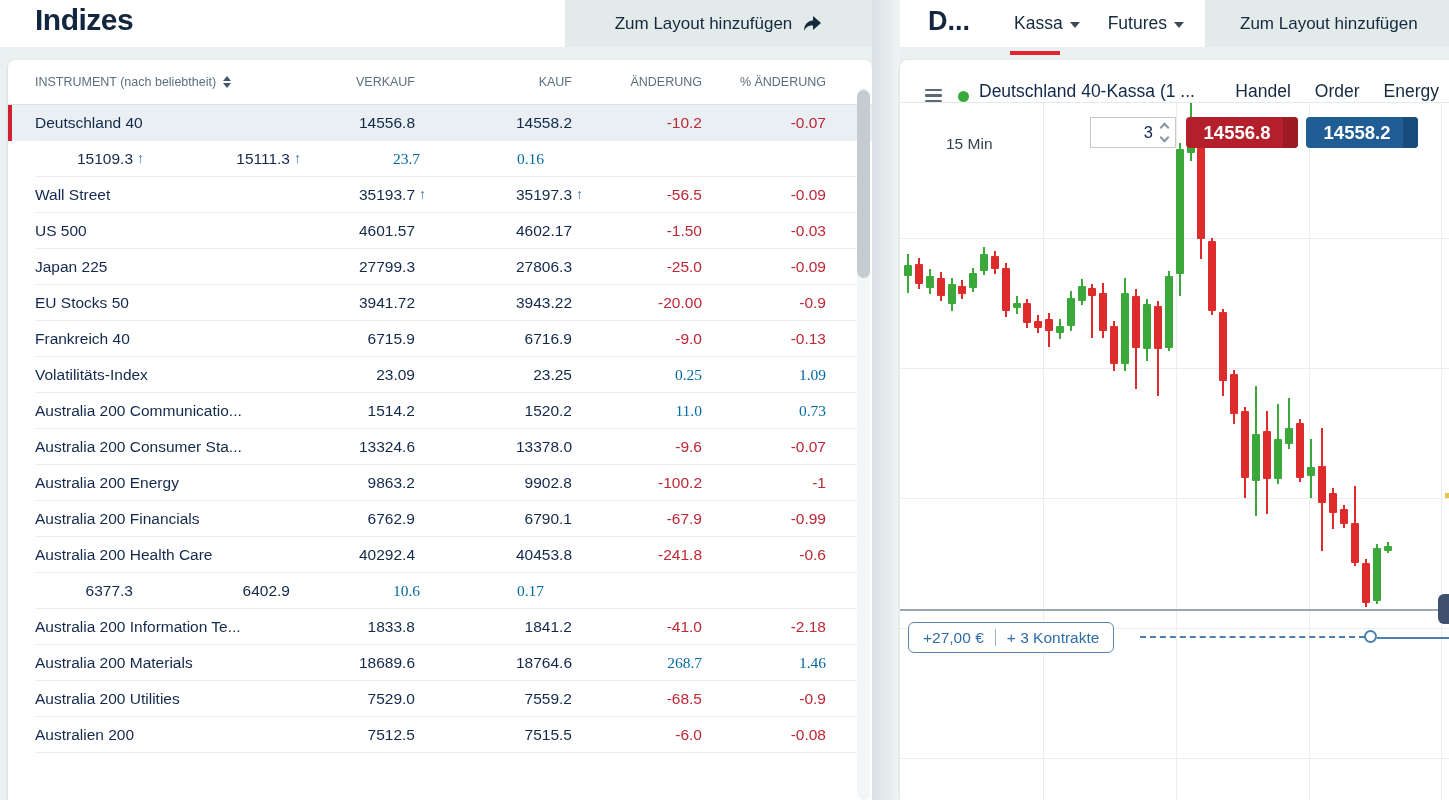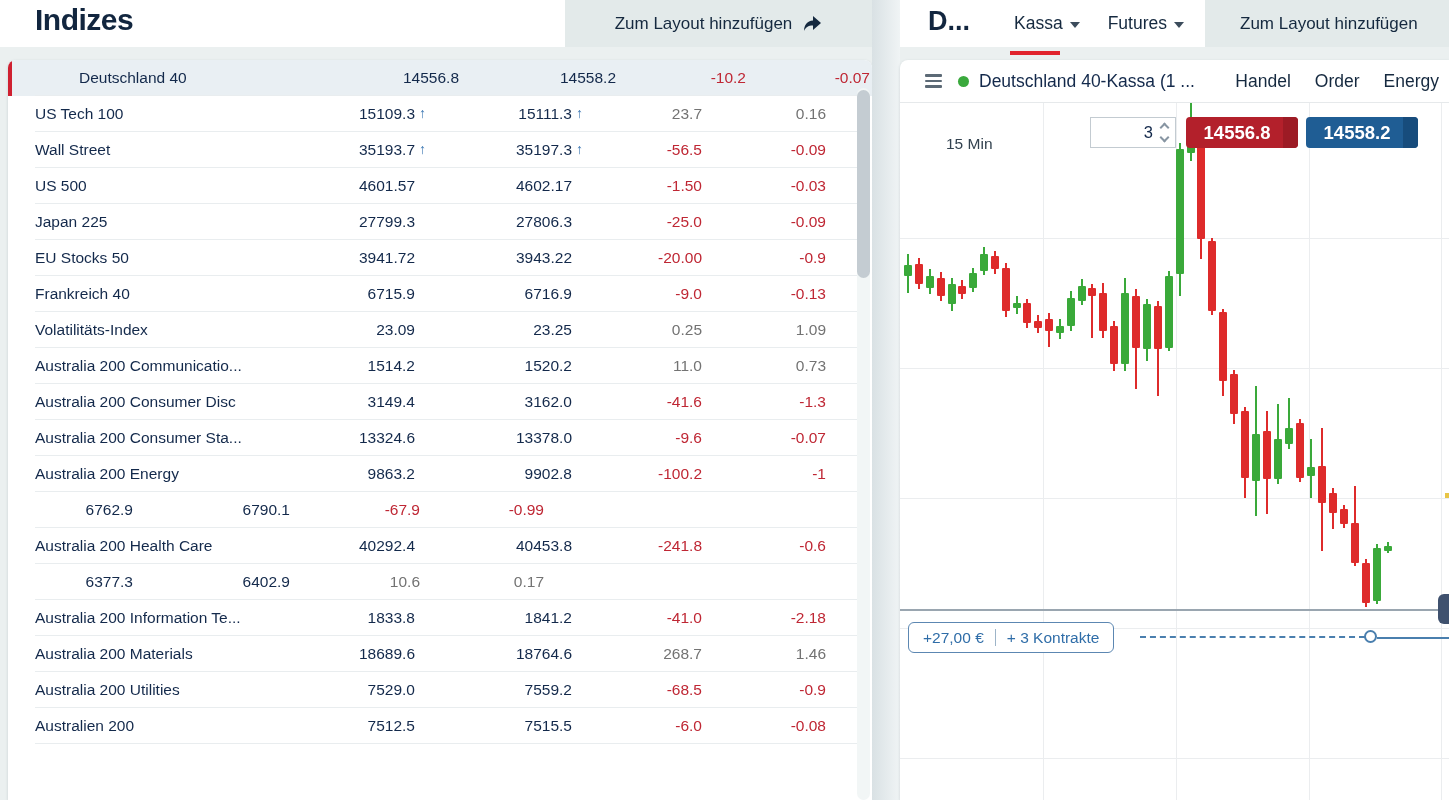--- a/index.html
+++ b/index.html
@@ -22,28 +22,28 @@
   .th-name { padding-left:27px; width:282px; display:flex; align-items:center; gap:7px; }
   .th-num { text-align:right; }
   .th-sell { width:125px; } .th-buy { width:157px; } .th-chg { width:130px; } .th-pct { width:124px; }
   .sort-icon { display:inline-flex; flex-direction:column; gap:2px; }
   .sort-icon i { width:0; height:0; border-left:4px solid transparent; border-right:4px solid transparent; }
   .sort-icon .up { border-bottom:5px solid #44566a; }
   .sort-icon .dn { border-top:5px solid #44566a; }
   .tbody { position:relative; }
   .trow { position:relative; height:36px; display:flex; align-items:center; font-size:15.5px; }
   .trow::after { content:""; position:absolute; left:27px; right:10px; bottom:0; border-bottom:1px solid #e9edef; }
-  .trow.sel { background:#e9eff3;padding-left:44px; }
+  .trow.sel { background:#e9eff3; }
   .trow.sel::before { content:""; position:absolute; left:0; top:0; bottom:0; width:4px; background:#cf2030; }
   .cell { white-space:nowrap; }
   .cell.name { padding-left:27px; width:282px; overflow:hidden; text-overflow:ellipsis; color:#13294b; }
   .cell.num { text-align:right; position:relative; }
   .cell.sell { width:125px; } .cell.buy { width:157px; } .cell.chw { width:130px; } .cell.pw { width:124px; }
   .cell .tick { position:absolute; font-style:normal; color:#3a76b2; font-size:14px; margin-left:4px; }
-  .dirdown { color:#bf2734; } .dirup { color:#737373; }
+  .dirdown { color:#bf2734; } .dirup { color:#0369a1;font-family:Liberation Serif, serif; }
   .v-scroll-track { position:absolute; right:2px; top:28px; width:13px; height:712px; background:#f2f6f6; border-radius:7px; }
   .v-scroll-thumb { position:absolute; right:2px; top:30px; width:13px; height:188px; background:#c4ccd2; border-radius:7px; }
 
   
   .panel-gap { position:absolute; left:872px; top:0; width:28px; height:800px;
     background:linear-gradient(to right,#d9e1e4,#f0f4f5); }
 
   
   .right-panel { position:absolute; left:900px; top:0; width:549px; height:800px; background:#ebf0f0; }
   .rp-header { position:relative; height:47px; background:#ffffff; }
@@ -51,21 +51,21 @@
   .rp-tabs { position:absolute; left:100px; top:0; height:47px; display:flex; }
   .tab { position:relative; height:47px; display:flex; align-items:center; gap:7px; padding:0 14px;
     font-size:17.5px; color:#15293f; cursor:pointer; }
   .caret { width:0; height:0; border-left:5px solid transparent; border-right:5px solid transparent;
     border-top:6px solid #3c4c5c; margin-top:2px; }
   .tab-underline { position:absolute; left:110px; top:51px; width:50px; height:4px; background:#e1242e; }
   .rp-layout-btn { position:absolute; left:305px; top:0; height:47px; width:244px; background:#e3eaea; border:none;
     font-family:inherit; font-size:17px; color:#15293f; text-align:left; padding-left:35px; white-space:nowrap; cursor:pointer; }
   .rp-card { position:absolute; left:0; top:60px; width:549px; height:740px; background:#ffffff;
     border-radius:8px 0 0 0; box-shadow:0 1px 3px rgba(40,60,70,.18); overflow:hidden; }
-  .toolbar { position:relative; height:43px; display:flex; align-items:center; border-bottom:1px solid #e6e9eb; }
+  .toolbar { position:relative; height:43px; display:flex; align-items:flex-end; border-bottom:1px solid #e6e9eb; }
   .hamburger { margin-left:25px; display:flex; flex-direction:column; gap:3px; cursor:pointer; }
   .hamburger i { width:17px; height:2.5px; background:#5c6a76; border-radius:1px; }
   .status-dot { width:11px; height:11px; border-radius:50%; background:#3aa93d; margin-left:16px; }
   .instrument { margin-left:10px; font-size:17.5px; color:#13294b; white-space:nowrap; }
   .tb-links { margin-left:auto; margin-right:10px; display:flex; gap:24px; font-size:17.5px; color:#15293f; }
   .tb-links span { cursor:pointer; }
 
   
   .chart { position:absolute; left:0; top:43px; width:549px; height:697px; cursor:crosshair; }
   .gl-h { position:absolute; left:0; width:549px; height:1px; background:#ebedef; }
@@ -109,30 +109,42 @@
     <button class="layout-btn">
       <span>Zum Layout hinzufügen</span>
       <span class="share-icon">
         <svg width="20" height="16" viewBox="0 0 20 16">
             <path d="M11 0 L19 7 L11 14 L11 9.5 C6 9.5 3.5 11.5 2 15 C2 9 5 5 11 4.5 Z" fill="#15293f"></path>
           </svg>
       </span>
     </button>
   </div>
   <div class="lp-card">
+    <div class="thead">
+      <span class="th th-name">
+        <span>INSTRUMENT (nach beliebtheit)</span>
+        <span class="sort-icon">
+            <i class="up"></i>
+            <i class="dn"></i>
+          </span>
+      </span>
+      <span class="th th-num th-sell">VERKAUF</span>
+      <span class="th th-num th-buy">KAUF</span>
+      <span class="th th-num th-chg">ÄNDERUNG</span>
+      <span class="th th-num th-pct">% ÄNDERUNG</span>
+    </div>
     <div class="tbody">
         <div class="trow sel">
           <span class="cell name">Deutschland 40</span>
           <span class="cell num sell">14556.8</span>
           <span class="cell num buy">14558.2</span>
           <span class="cell num chw dirdown">-10.2</span>
           <span class="cell num pw dirdown">-0.07</span>
         </div>
         <div class="trow">
-          <span class="cell name">US Tech 100</span>
           <span class="cell num sell">15109.3<i class="tick">↑</i></span>
           <span class="cell num buy">15111.3<i class="tick">↑</i></span>
           <span class="cell num chw dirup">23.7</span>
           <span class="cell num pw dirup">0.16</span>
         </div>
         <div class="trow">
           <span class="cell name">Wall Street</span>
           <span class="cell num sell">35193.7<i class="tick">↑</i></span>
           <span class="cell num buy">35197.3<i class="tick">↑</i></span>
           <span class="cell num chw dirdown">-56.5</span>
@@ -174,41 +186,35 @@
           <span class="cell num pw dirup">1.09</span>
         </div>
         <div class="trow">
           <span class="cell name">Australia 200 Communicatio...</span>
           <span class="cell num sell">1514.2</span>
           <span class="cell num buy">1520.2</span>
           <span class="cell num chw dirup">11.0</span>
           <span class="cell num pw dirup">0.73</span>
         </div>
         <div class="trow">
-          <span class="cell name">Australia 200 Consumer Disc</span>
-          <span class="cell num sell">3149.4</span>
-          <span class="cell num buy">3162.0</span>
-          <span class="cell num chw dirdown">-41.6</span>
-          <span class="cell num pw dirdown">-1.3</span>
-        </div>
-        <div class="trow">
           <span class="cell name">Australia 200 Consumer Sta...</span>
           <span class="cell num sell">13324.6</span>
           <span class="cell num buy">13378.0</span>
           <span class="cell num chw dirdown">-9.6</span>
           <span class="cell num pw dirdown">-0.07</span>
         </div>
         <div class="trow">
           <span class="cell name">Australia 200 Energy</span>
           <span class="cell num sell">9863.2</span>
           <span class="cell num buy">9902.8</span>
           <span class="cell num chw dirdown">-100.2</span>
           <span class="cell num pw dirdown">-1</span>
         </div>
         <div class="trow">
+          <span class="cell name">Australia 200 Financials</span>
           <span class="cell num sell">6762.9</span>
           <span class="cell num buy">6790.1</span>
           <span class="cell num chw dirdown">-67.9</span>
           <span class="cell num pw dirdown">-0.99</span>
         </div>
         <div class="trow">
           <span class="cell name">Australia 200 Health Care</span>
           <span class="cell num sell">40292.4</span>
           <span class="cell num buy">40453.8</span>
           <span class="cell num chw dirdown">-241.8</span>

